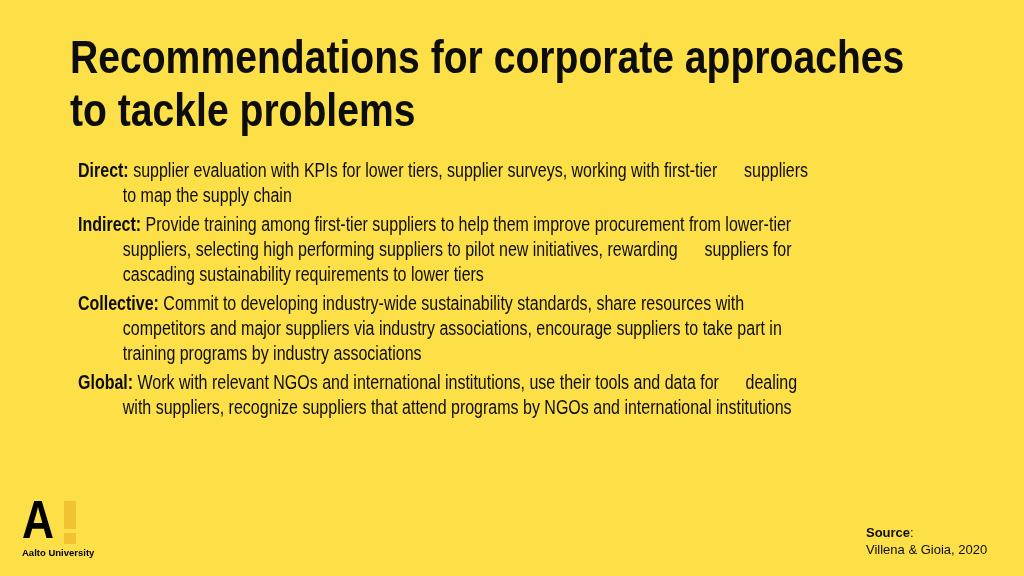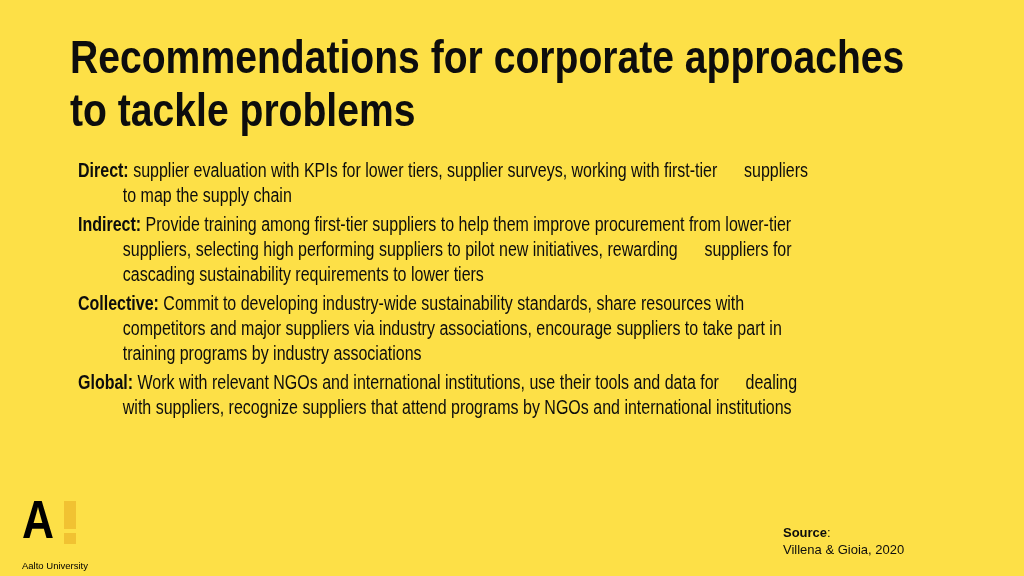--- a/index.html
+++ b/index.html
@@ -26,36 +26,36 @@
     font-size:20px; line-height:25px;
     transform:scaleX(0.80); transform-origin:left top;
   }
   .para { margin:0 0 4px 0; }
   .pline { white-space:pre; }
   .plabel { font-weight:700; }
   .ptext { white-space:pre; }
   .cont { padding-left:56px; }
 
   .source {
-    position:absolute; left:783px; top:524px;
+    position:absolute; left:866px; top:524px;
     font-size:13px; line-height:17px; color:#0d0d0d;
   }
   .source .s-label { font-weight:700; }
 
   .logo { position:absolute; left:22px; top:496px; }
   .logo-row { display:flex; align-items:flex-start; height:46px; }
   .logo-a {
     display:inline-block;
     font-size:54px; line-height:46px; font-weight:700; color:#000;
     transform:scaleX(0.82); transform-origin:left top;
   }
   .logo-excl { display:inline-flex; flex-direction:column; margin-left:3px; margin-top:5px; }
   .logo-excl .bar { width:12px; height:28px; }
   .logo-excl .dot { width:12px; height:11px; margin-top:4px; }
-  .logo-text { font-size:9.5px; font-weight:400; margin-top:18px; color:#000; }
+  .logo-text { font-size:9.5px; font-weight:700; margin-top:5px; color:#000; }
 </style>
 </head>
 <body>
 
 <div class="slide">
 
   <h1 class="title">
     <span class="tline">Recommendations for corporate approaches</span>
     <span class="tline">to tackle problems</span>
   </h1>

